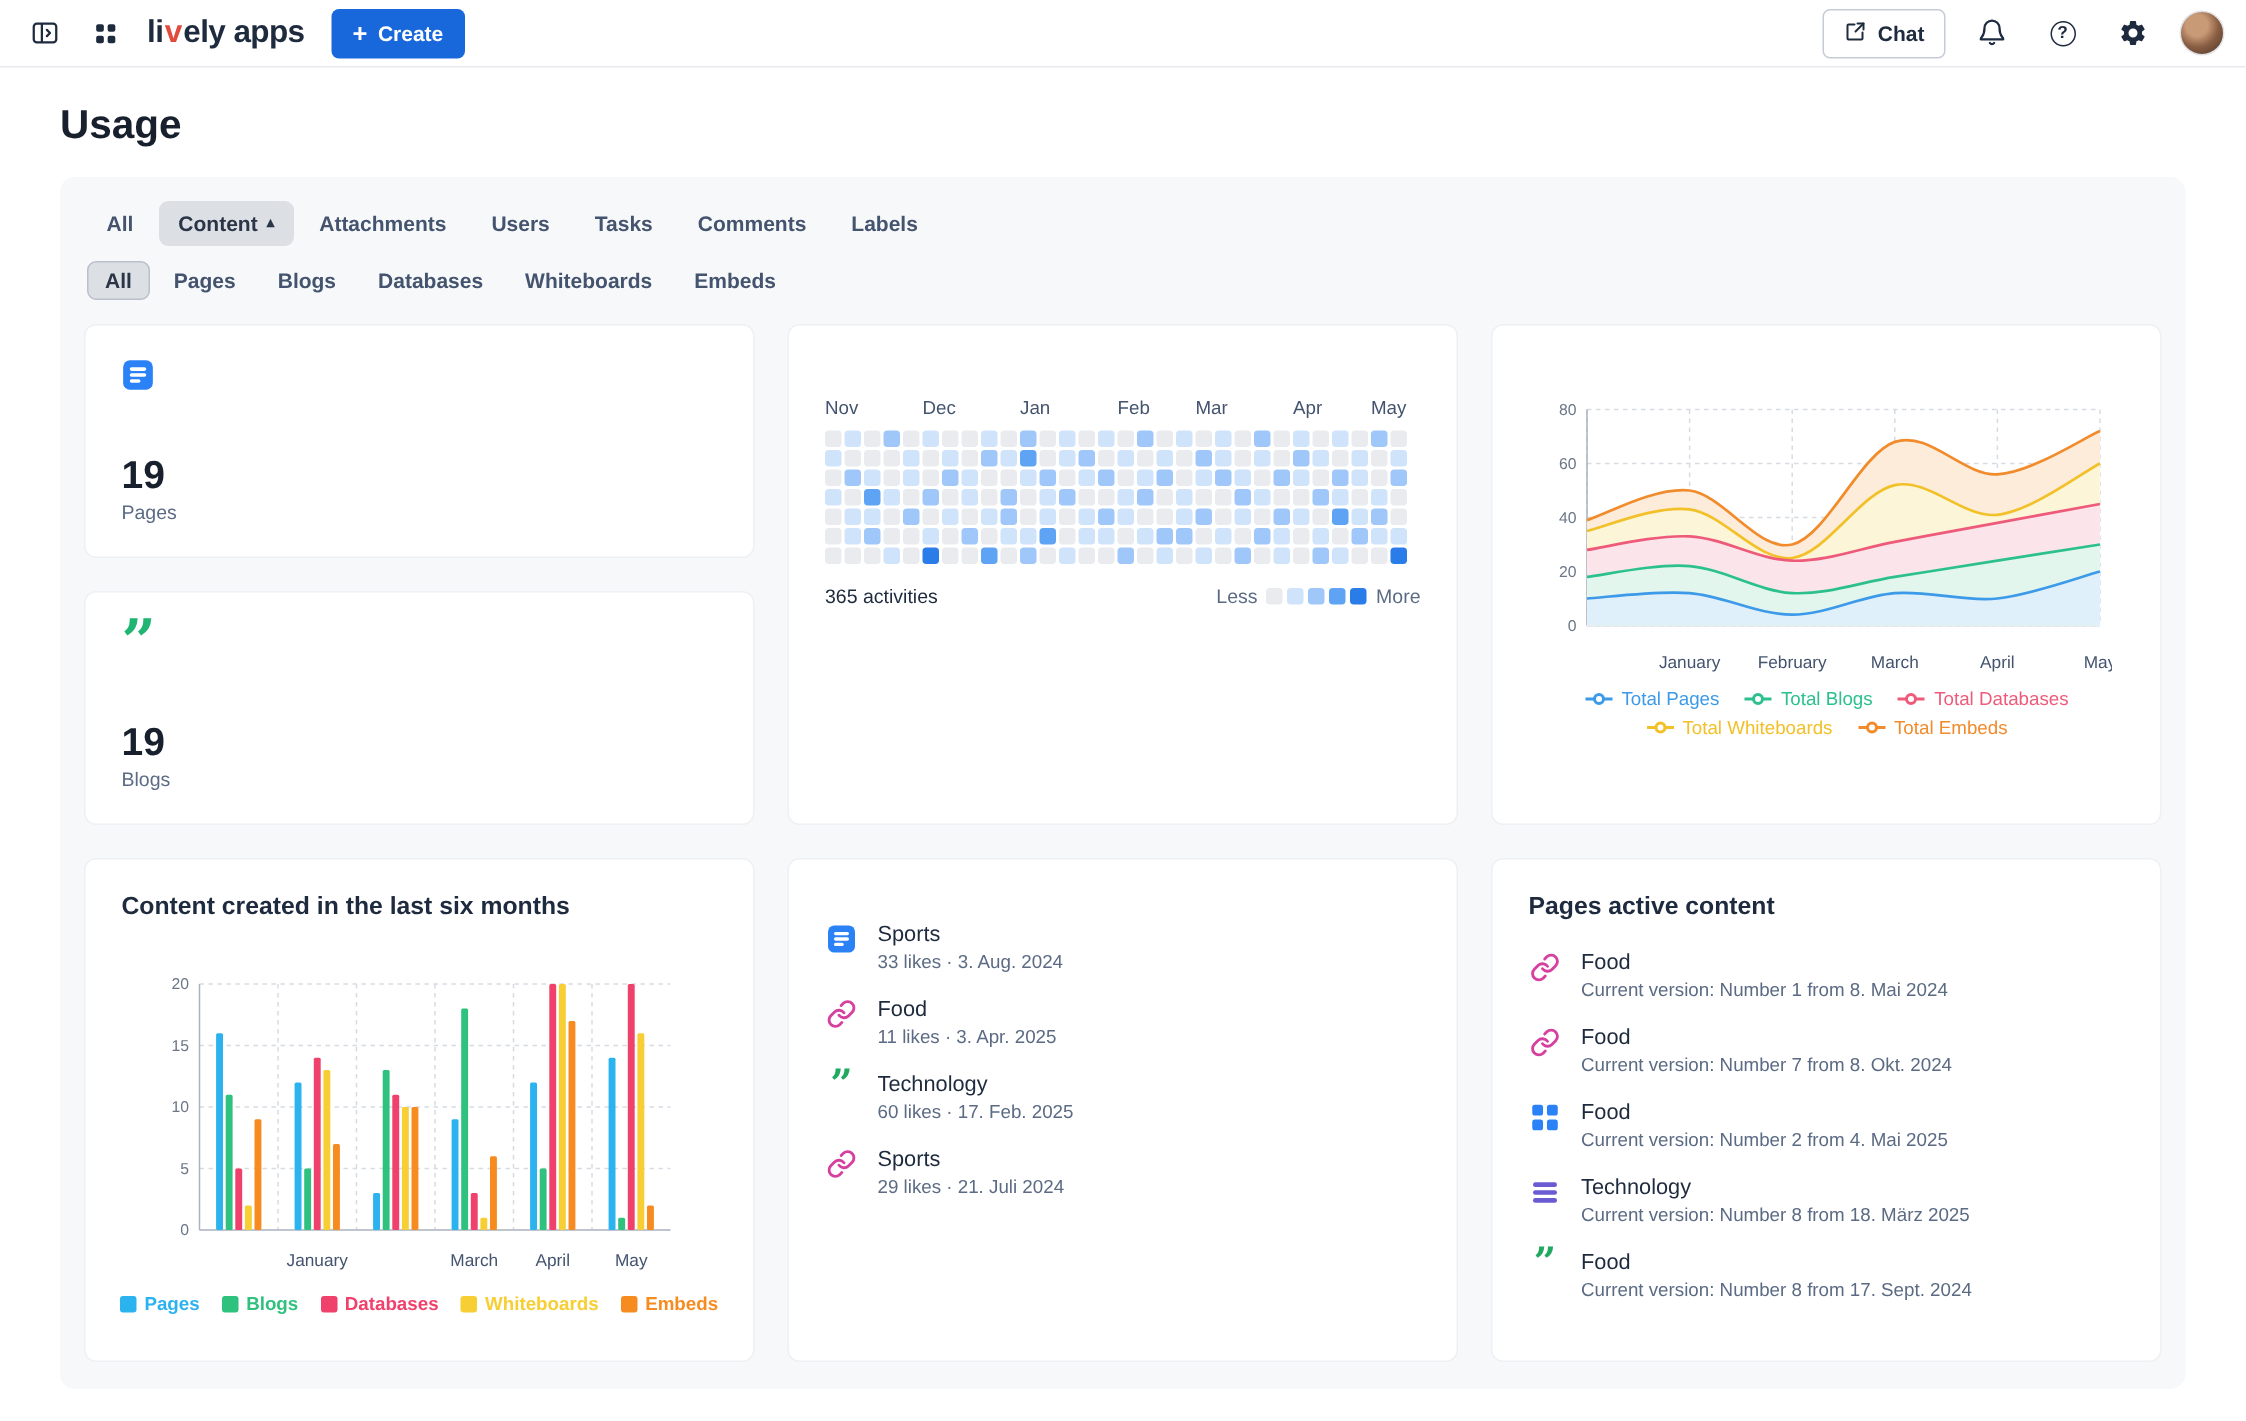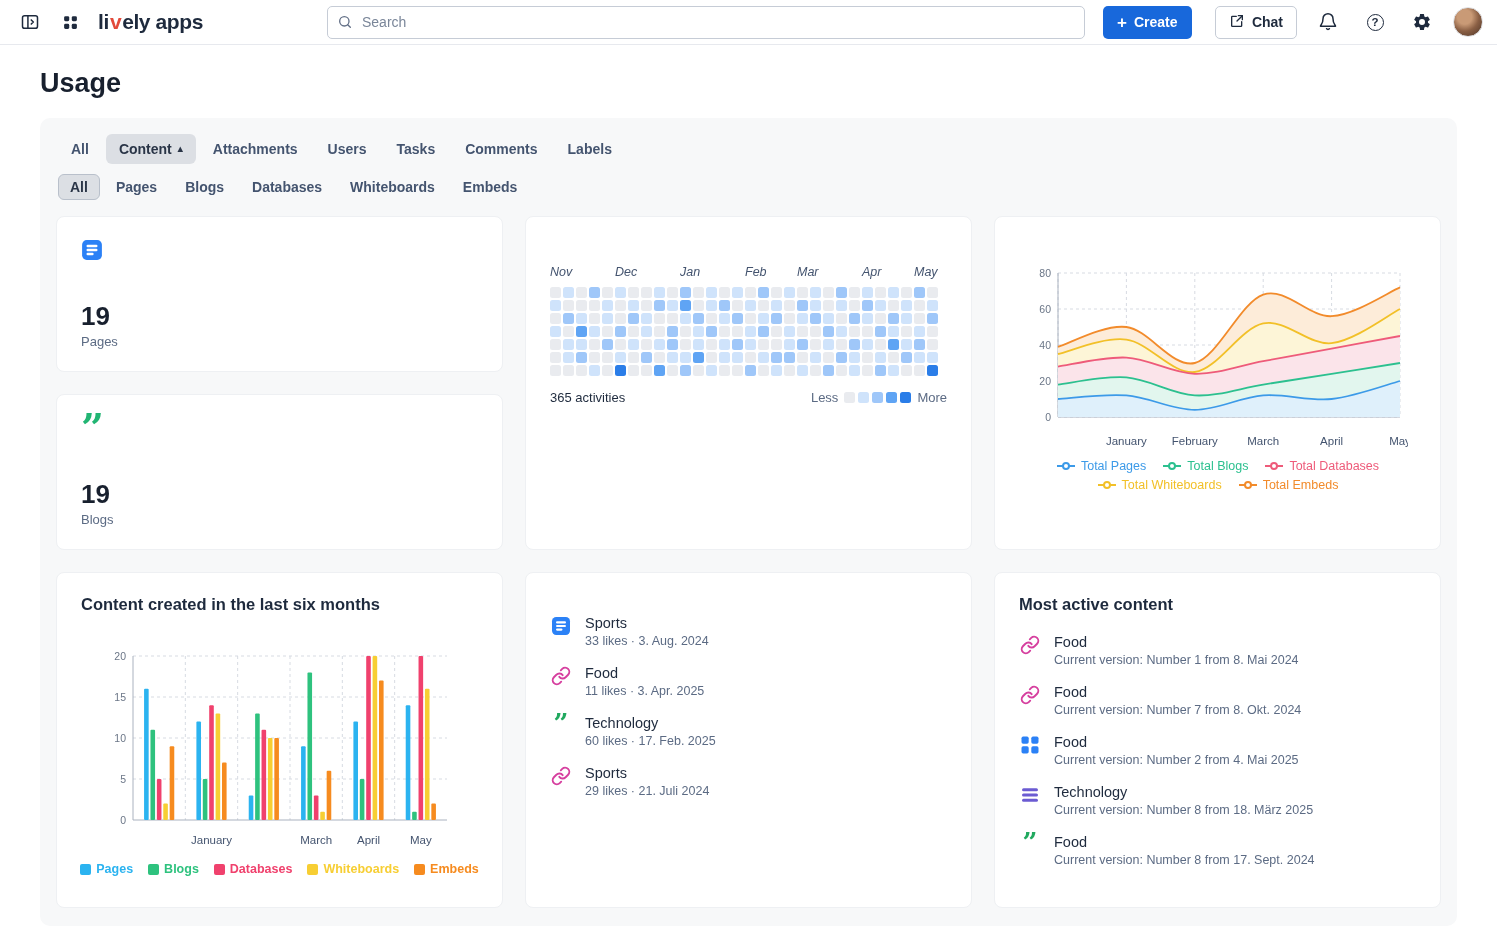--- a/index.html
+++ b/index.html
@@ -55,21 +55,21 @@
   .card-title{ font-size:16.5px; font-weight:700; color:#1e2a3d; }
   .stat-card{ flex:1; display:flex; flex-direction:column;}
   .stat-icon{ height:26px; }
   .stat-value{ margin-top:auto; font-size:26px; font-weight:700; color:#18202e;}
   .stat-label{ font-size:13px; color:#5c6b84; margin-top:2px;}
   .quote-glyph{ font-family:"DejaVu Serif", serif; font-weight:bold; color:#21a95f;
                 font-size:26px; line-height:14px; display:inline-block;}
   .quote-glyph.big{ font-size:40px; line-height:22px; color:#21b573;}
   
   .months{ position:relative; height:20px; font-size:12.5px; color:#44546f; margin-top:26px;}
-  .months span{ position:absolute; top:0;font-style:italic;}
+  .months span{ position:absolute; top:0;}
   .heatmap{ display:grid; grid-auto-flow:column; grid-template-rows:repeat(7,11px);
             gap:2px; width:388px; margin-top:2px;}
   .cell{ width:11px; height:11px; border-radius:2.5px; display:inline-block;}
   .activity-footer{ display:flex; justify-content:space-between; align-items:center; margin-top:14px; font-size:13px;}
   .activity-total{ color:#1e2a3d;}
   .activity-scale{ display:flex; align-items:center; gap:6px; color:#5c6b84;}
   .scale-cells{ display:inline-flex; gap:3px;}
   
   .chart-holder{ display:flex; justify-content:center; margin-top:24px;}
   .chart-holder.bar{ margin-top:34px;}
@@ -101,29 +101,20 @@
         <rect x="2.5" y="2.5" width="6" height="6" rx="1.6"></rect>
         <rect x="11.5" y="2.5" width="6" height="6" rx="1.6"></rect>
         <rect x="2.5" y="11.5" width="6" height="6" rx="1.6"></rect>
         <rect x="11.5" y="11.5" width="6" height="6" rx="1.6"></rect>
       </svg>
   </span>
   <div class="logo">
     <span>li</span>
       <span class="accent">v</span>
       <span>ely apps</span>
-  </div>
-  <div class="search-wrap">
-    <span class="search-ic">
-      <svg width="16" height="16" viewBox="0 0 24 24" fill="none" stroke="#626f86" stroke-width="2" stroke-linecap="round">
-          <circle cx="11" cy="11" r="7"></circle>
-          <path d="M20 20l-4-4"></path>
-        </svg>
-    </span>
-    <input type="text" placeholder="Search" style="">
   </div>
   <button class="create-btn">
     <span class="plus">+</span>
     <span>Create</span>
   </button>
   <div class="topbar-right">
     <button class="chat-btn">
       <span>
         <svg width="16" height="16" viewBox="0 0 24 24" fill="none" stroke="#1e2a3d" stroke-width="2" stroke-linecap="round" stroke-linejoin="round">
             <path d="M19 13v6a1 1 0 0 1-1 1H5a1 1 0 0 1-1-1V6a1 1 0 0 1 1-1h6"></path>
@@ -640,21 +631,21 @@
             </span>
             <div>
               <div class="item-title">Sports</div>
               <div class="item-meta">29 likes · 21. Juli 2024</div>
             </div>
           </div>
         </div>
     </div>
 
     <div class="card">
-      <div class="card-title">Most active content</div>
+      <div class="card-title">Pages active content</div>
       <div class="list" id="active-list">
           <div class="list-item">
             <span class="item-icon">
               <svg width="20" height="20" viewBox="0 0 24 24" fill="none" stroke="#d6409f" stroke-width="2.3" stroke-linecap="round" stroke-linejoin="round">
                 <path d="M10 13a5 5 0 0 0 7.54.54l3-3a5 5 0 0 0-7.07-7.07l-1.72 1.71"></path>
                 <path d="M14 11a5 5 0 0 0-7.54-.54l-3 3a5 5 0 0 0 7.07 7.07l1.71-1.71"></path>
               </svg>
             </span>
             <div>
               <div class="item-title">Food</div>

